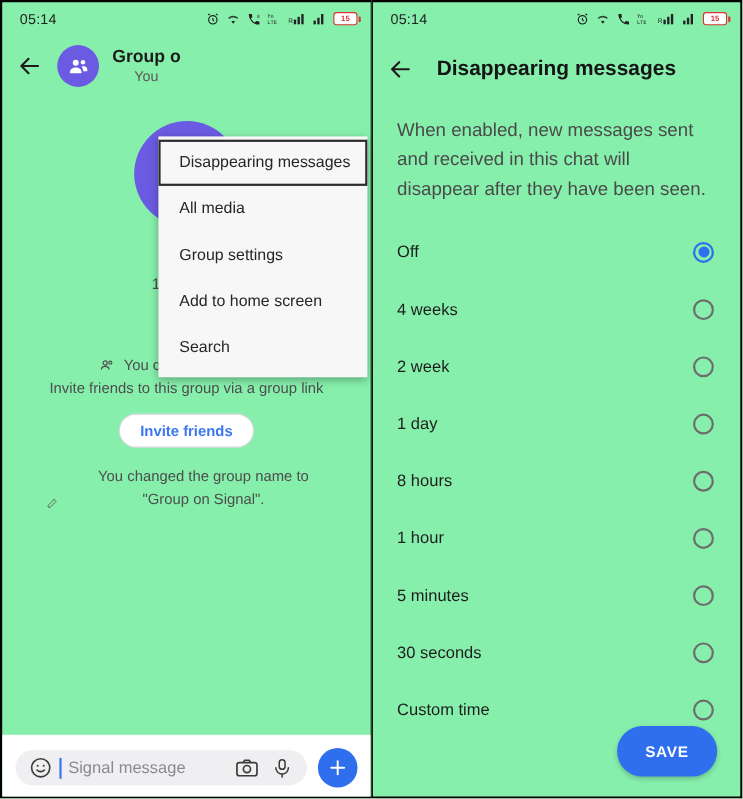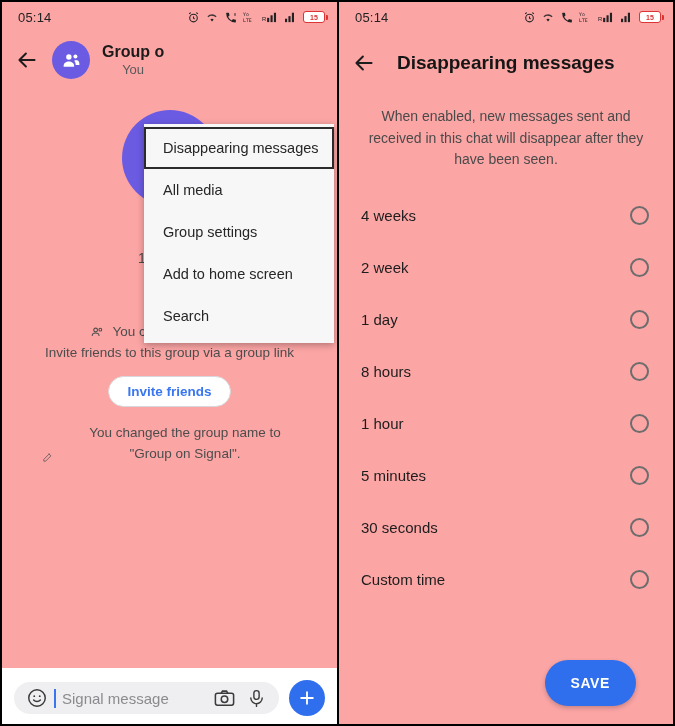--- a/index.html
+++ b/index.html
@@ -8,21 +8,21 @@
     background: #ffffff;
     font-family: "Liberation Sans", sans-serif;
     overflow: hidden;
   }
   .screens { display: flex; width: 675px; height: 726px; }
 
   
   .phone {
     position: relative;
     height: 726px;
-    background: #fca5a5;
+    background: #86efac;
     overflow: hidden;
     border: 2px solid #000;
   }
   .phone.left  { width: 338px; border-right-width: 1px; }
   .phone.right { width: 337px; border-left-width: 1px; }
 
   
   .statusbar {
     height: 30px;
     display: flex; align-items: center;
@@ -135,38 +135,38 @@
     display: flex; align-items: center; justify-content: center;
     flex: 0 0 36px; cursor: pointer;
   }
 
   
   .page-header {
     height: 62px; display: flex; align-items: center; padding: 0 12px; gap: 20px;
   }
   .page-title { font-size: 19px; font-weight: bold; color: #151515; }
   .page-desc {
-    padding: 12px 22px 0 22px; font-size: 14px; color: #4a4a4a; line-height: 1.55; text-align: center;
+    padding: 12px 22px 0 22px; font-size: 17px; color: #4a4a4a; line-height: 1.55;
   }
   .options { margin-top: 18px; }
   .option-row {
     display: flex; align-items: center; justify-content: space-between;
     padding: 0 24px 0 22px; height: 52px; cursor: pointer;
   }
   .option-label { font-size: 15px; color: #1d1d1d; }
   .radio {
     width: 19px; height: 19px; border-radius: 50%;
     border: 2px solid #6d6d6d; flex: 0 0 19px;
     display: flex; align-items: center; justify-content: center;
   }
   .radio.checked { border-color: #2f6fed; }
   .radio.checked::after {
     content: ""; width: 10px; height: 10px; border-radius: 50%; background: #2f6fed;
   }
-  .save-wrap { position: absolute; right: 37px; bottom: 18px; }
+  .save-wrap { position: absolute; right: 21px; bottom: 18px; }
   .save-btn {
     background: #2f6fed; color: #fff; border: none; cursor: pointer;
     font-size: 14px; font-weight: bold; letter-spacing: .6px;
     padding: 15px 26px; border-radius: 26px;
     box-shadow: 0 2px 5px rgba(0,0,0,.22);
     font-family: "Liberation Sans", sans-serif;
   }
 </style>
 </head>
 <body>
@@ -344,20 +344,24 @@
       <svg class="back-arrow" viewBox="0 0 24 24" fill="none" stroke="#1c1c1c" stroke-width="1.8" stroke-linecap="round" stroke-linejoin="round">
           <path d="M19 12H5M11 18l-6-6 6-6"></path>
         </svg>
       <span class="page-title">Disappearing messages</span>
     </div>
 
     <div class="page-desc">When enabled, new messages sent and received in this chat will disappear after they have been seen.</div>
 
     <div class="options">
       <div class="option-row">
+        <span class="option-label">Off</span>
+        <span class="radio checked"></span>
+      </div>
+      <div class="option-row">
         <span class="option-label">4 weeks</span>
         <span class="radio"></span>
       </div>
       <div class="option-row">
         <span class="option-label">2 week</span>
         <span class="radio"></span>
       </div>
       <div class="option-row">
         <span class="option-label">1 day</span>
         <span class="radio"></span>

